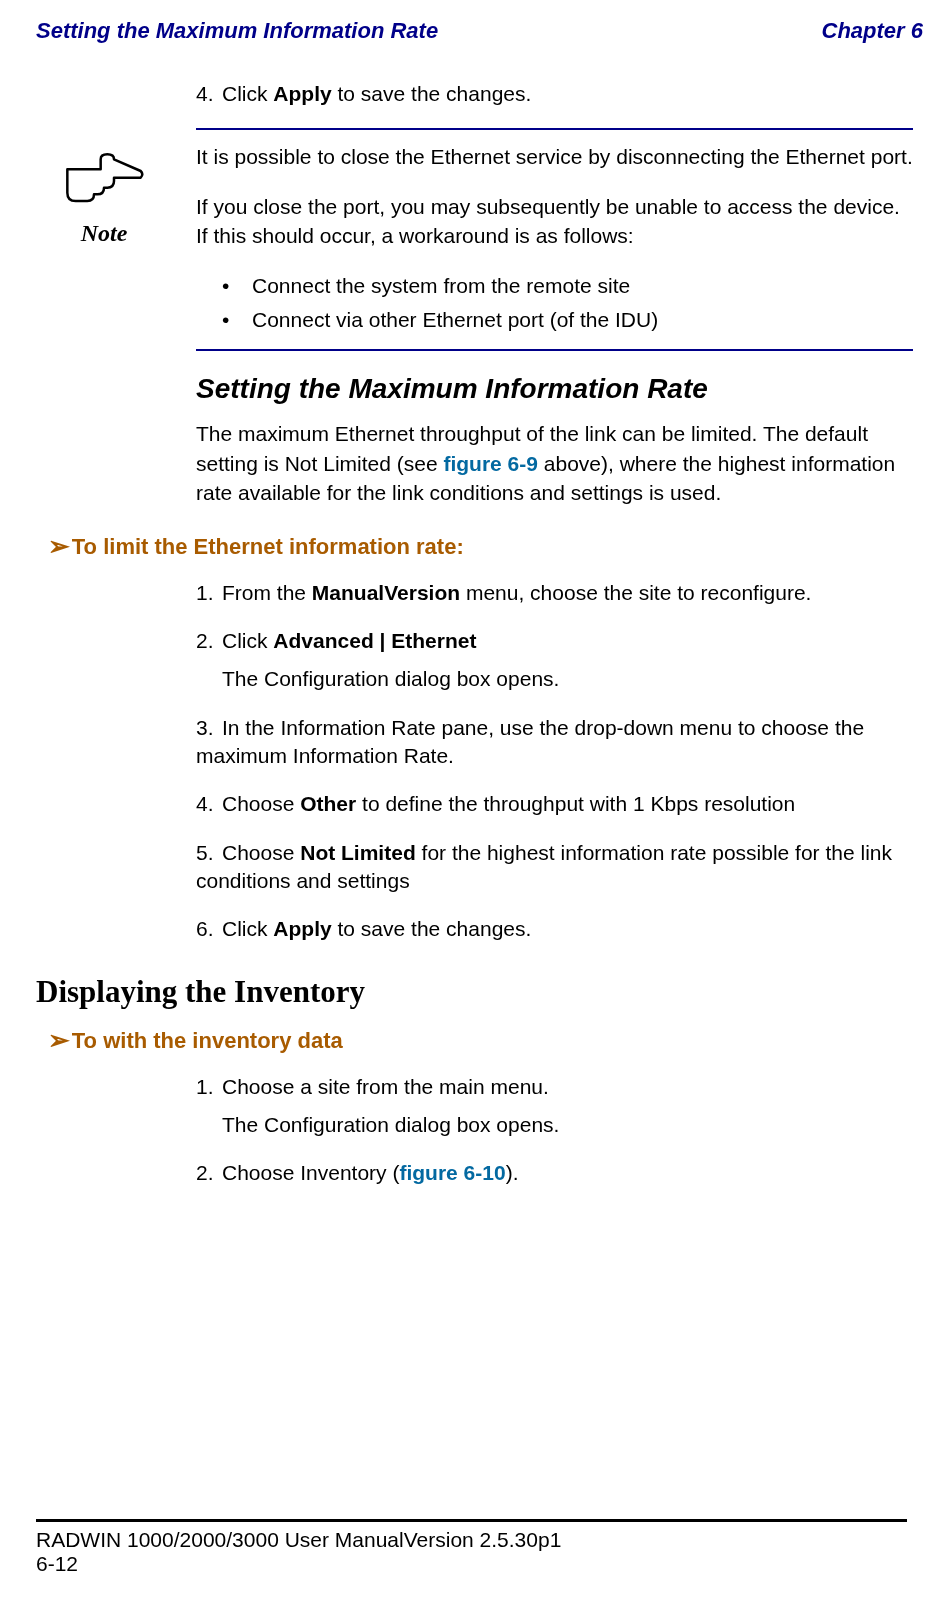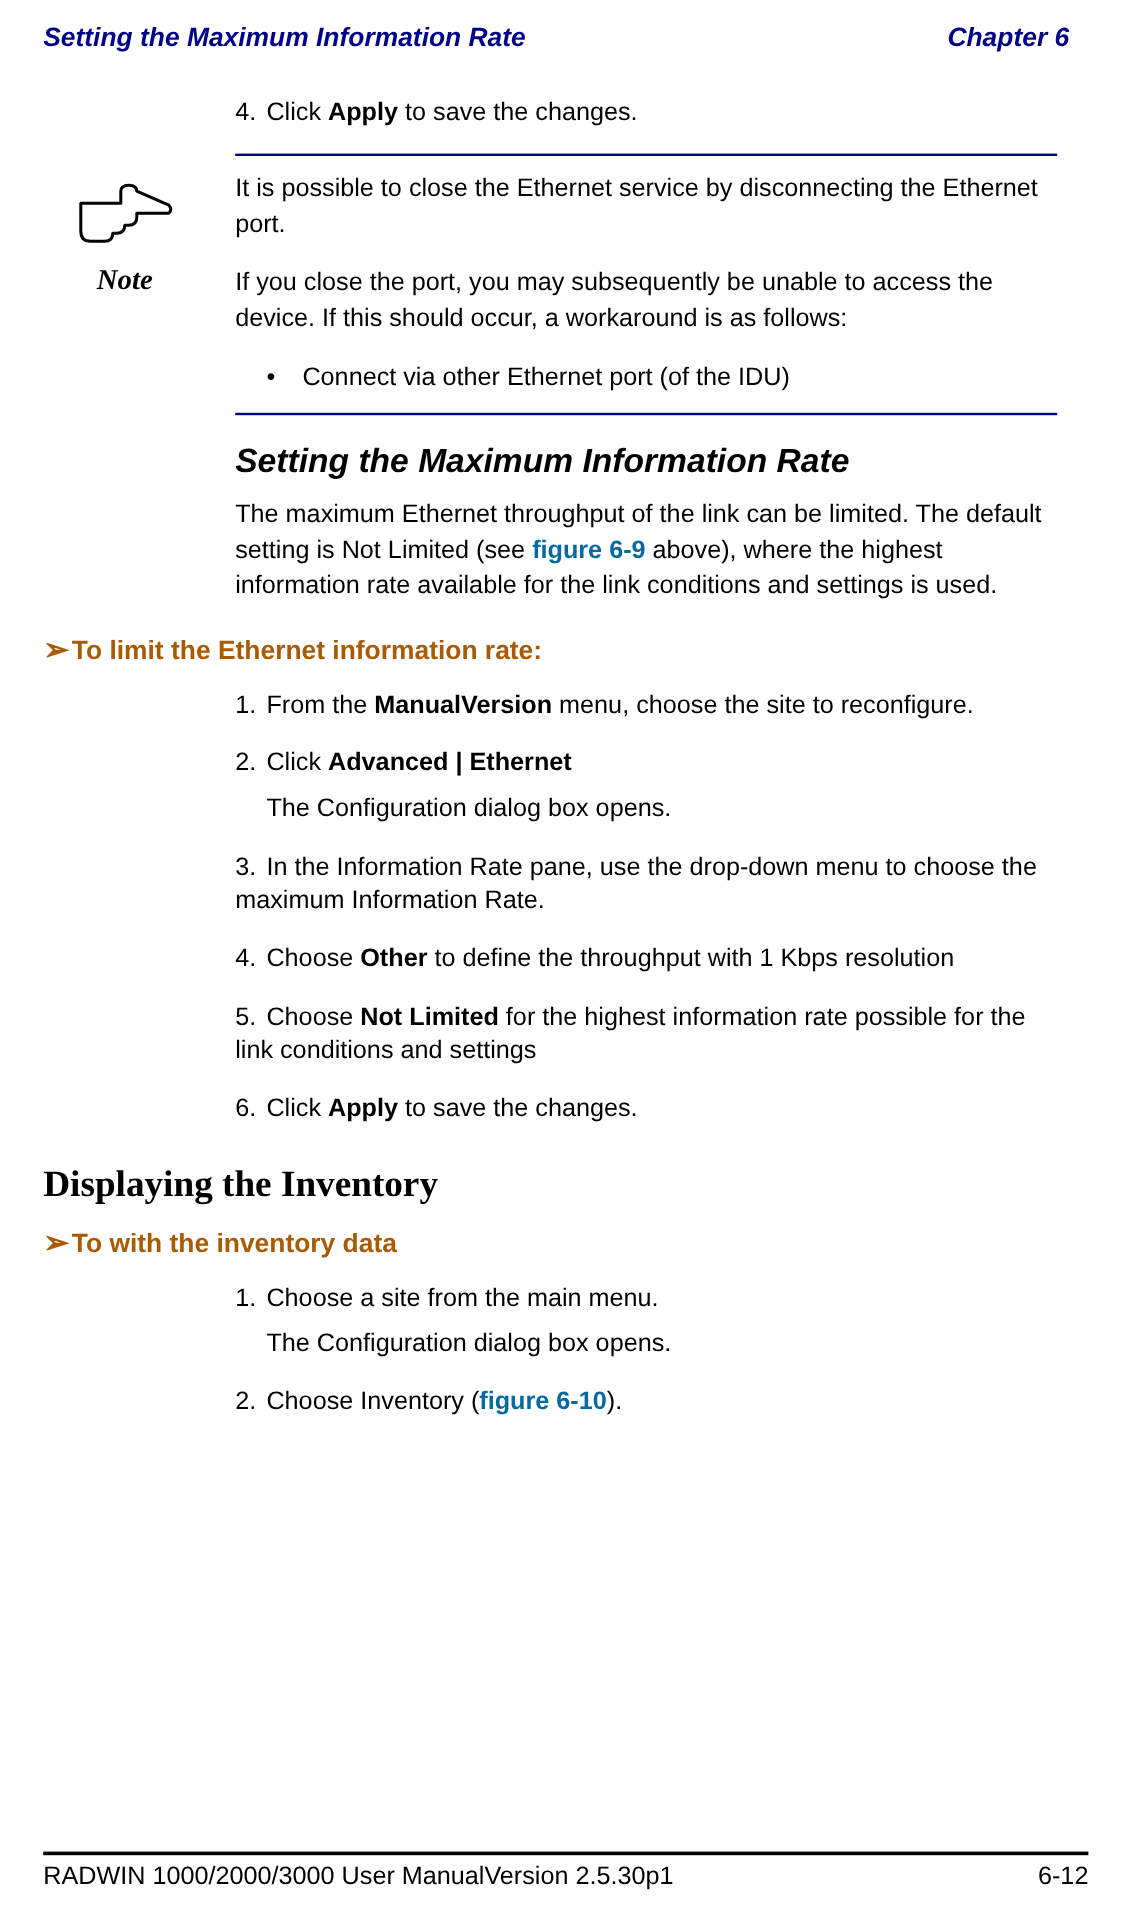--- a/index.html
+++ b/index.html
@@ -9,21 +9,21 @@
     width: 943px;
     height: 1604px;
     font-family: Verdana, Geneva, sans-serif;
     background: #fff;
     color: #000;
   }
   .page {
     box-sizing: border-box;
     width: 943px;
     height: 1604px;
-    padding: 18px 52px 0 36px;
+    padding: 18px 20px 0 36px;
     position: relative;
     border-radius: 14px;
   }
 
   
   .hdr {
     display: flex;
     justify-content: space-between;
     font-style: italic;
     font-weight: bold;
@@ -96,21 +96,21 @@
     font-family: Verdana, Geneva, sans-serif;
   }
   .body-para {
     font-size: 21px;
     line-height: 1.4;
     margin: 0 0 22px 0;
   }
   .link { color: #0369a1; font-weight: bold; }
 
   .proc-heading {
-    margin-left: 0;
+    margin-left: 12px;
     font-size: 22px;
     font-weight: bold;
     color: #a85b00;
     margin-top: 6px;
     margin-bottom: 18px;
   }
   .proc-heading .chev {
     font-weight: bold;
     font-size: 26px;
     margin-right: 2px;
@@ -133,20 +133,21 @@
   }
   .footer .ftr-rule {
     height: 3px;
     background: #000;
     margin-bottom: 6px;
   }
   .footer .ftr-row {
     display: flex;
     justify-content: space-between;
     font-size: 21px;
+    flex-direction: column;
   }
 
   b { font-weight: bold; }
 </style>
 </head>
 <body>
 
 <div class="page">
 
   <div class="hdr">
@@ -167,20 +168,21 @@
           <g fill="none" stroke="#000" stroke-width="3" stroke-linejoin="round" stroke-linecap="round">
             <path d="M6 28 L46 28 L46 16 Q46 10 54 10 Q62 10 62 16 L94 30 Q98 34 94 38 L62 38 L62 42 Q62 50 54 50 L50 50 Q50 58 42 58 L38 58 Q38 66 30 66 L16 66 Q6 66 6 56 Z"></path>
           </g>
         </svg>
         <div class="note-label">Note</div>
       </div>
       <div class="note-text">
         <p class="note-para">It is possible to close the Ethernet service by disconnecting the Ethernet port.</p>
         <p class="note-para">If you close the port, you may subsequently be unable to access the device. If this should occur, a workaround is as follows:</p>
         <div class="note-bullets">
+          <div>Connect the system from the remote site</div>
           <div>Connect via other Ethernet port (of the IDU)</div>
         </div>
       </div>
     </div>
 
     <div class="rule"></div>
 
     <h2 class="section">Setting the Maximum Information Rate</h2>
     <p class="body-para">
       <span>The maximum Ethernet throughput of the link can be limited. The default setting is Not Limited (see </span><span class="link">figure 6-9</span><span> above), where the highest information rate available for the link conditions and settings is used.</span>

